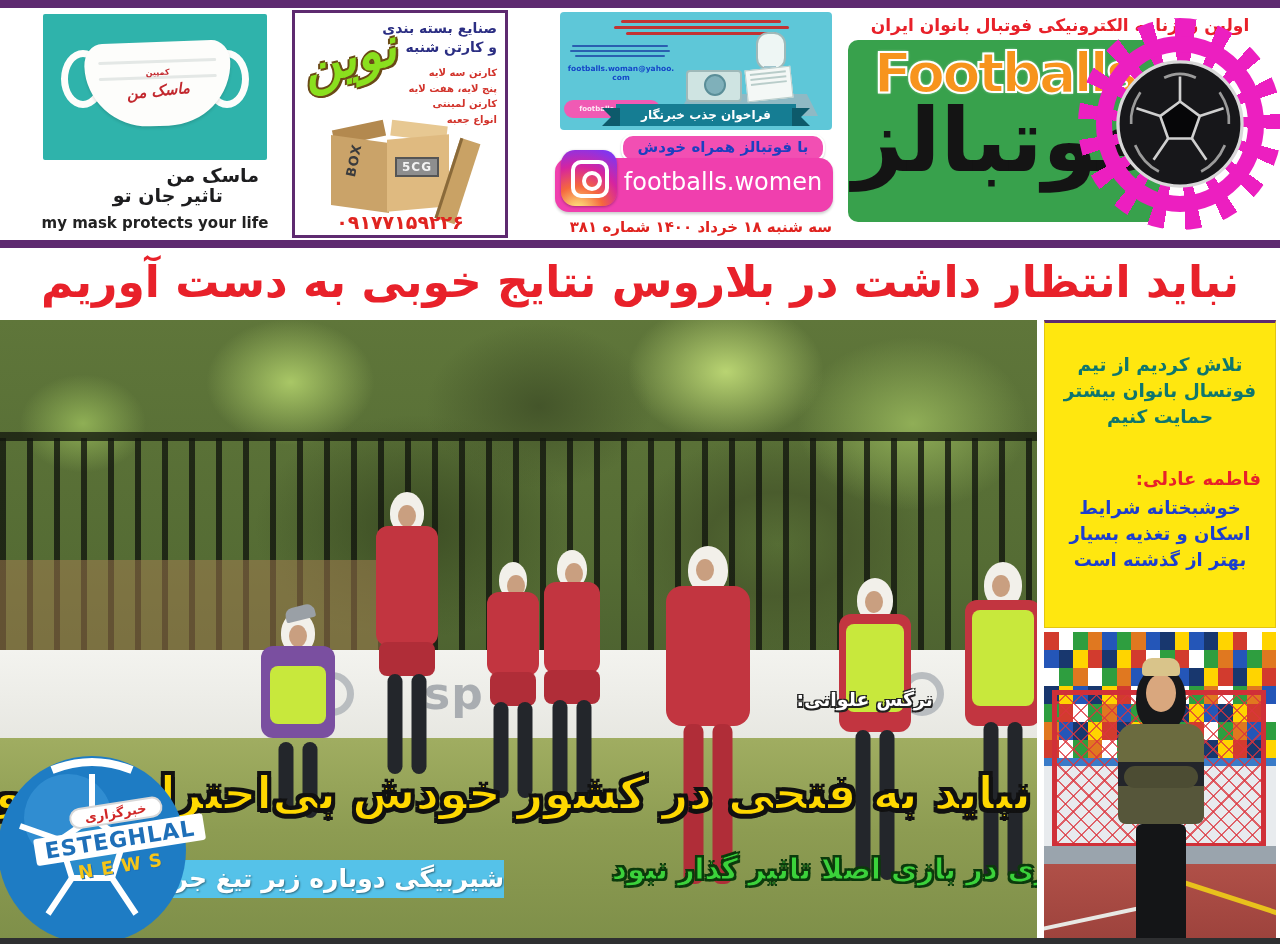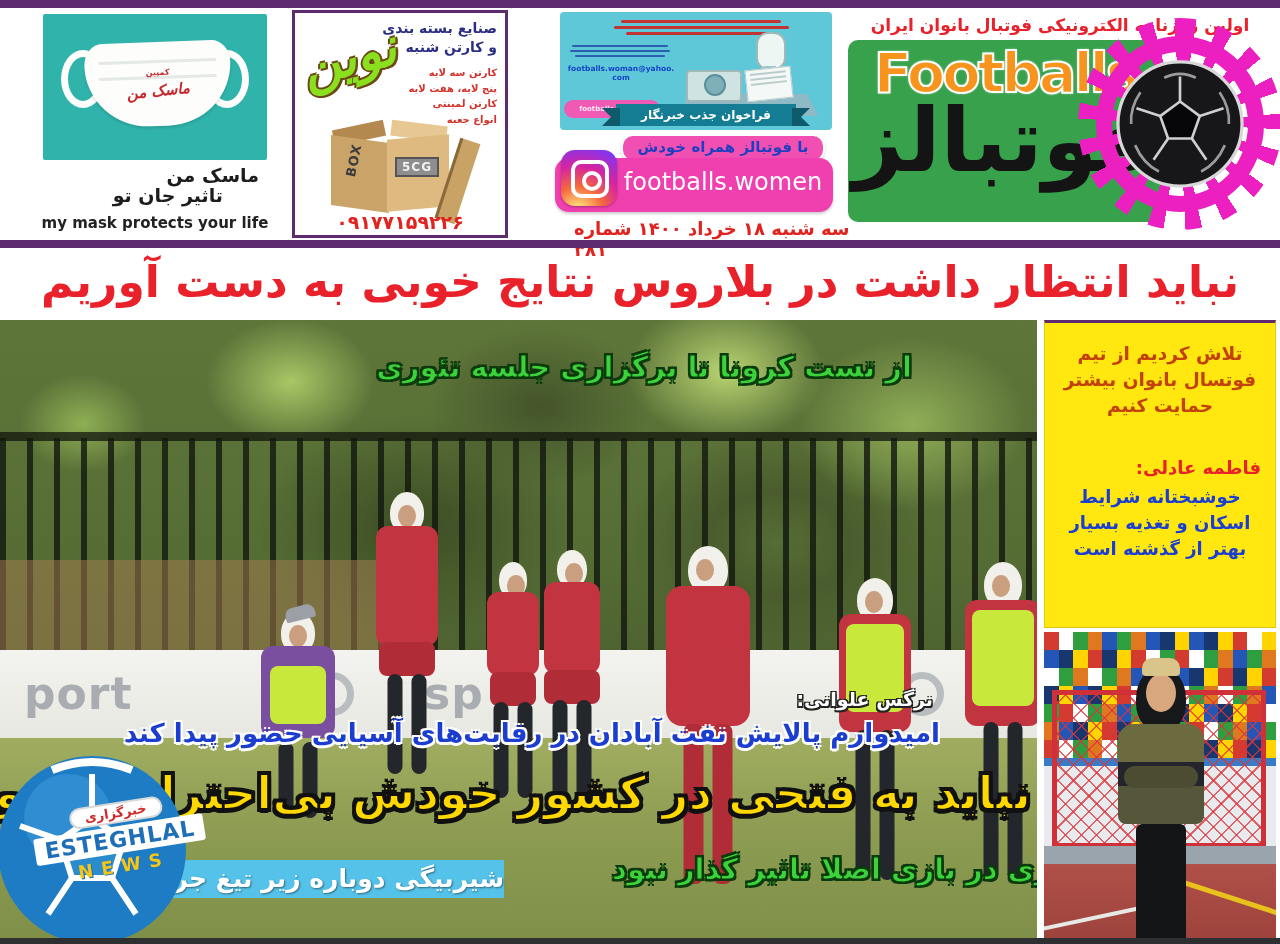--- a/index.html
+++ b/index.html
@@ -49,21 +49,21 @@
   .rep-banner:before{left:-14px;border-left-color:transparent;}
   .rep-banner:after{right:-14px;border-right-color:transparent;}
   .rep-mini{position:absolute;left:4px;top:88px;width:96px;height:18px;background:#f05ab4;border-radius:9px;color:#fde9f5;font-size:7px;line-height:18px;text-align:center;font-weight:bold;}
   .follow-wrap{position:absolute;left:555px;top:134px;width:278px;height:80px;}
   .follow-pill{position:absolute;left:66px;top:0;width:200px;height:24px;background:#f24fb3;border:2px solid #fff;border-radius:12px;color:#1d3fc0;font-weight:bold;font-size:15px;text-align:center;line-height:22px;box-shadow:0 1px 2px rgba(0,0,0,.2);}
   .insta-pill{position:absolute;left:0;top:24px;width:278px;height:54px;background:#f03fae;border-radius:14px;box-shadow:0 2px 3px rgba(0,0,0,.2);}
   .insta-icon{position:absolute;left:6px;top:-8px;width:56px;height:56px;border-radius:14px;background:radial-gradient(circle at 30% 110%,#fdd776 8%,#f5683d 35%,#d6249f 62%,#7638fa 95%);box-shadow:0 1px 3px rgba(0,0,0,.3);}
   .insta-icon:before{content:"";position:absolute;left:10px;top:10px;width:30px;height:30px;border:4px solid #fff;border-radius:10px;}
   .insta-icon:after{content:"";position:absolute;left:21px;top:21px;width:12px;height:12px;border:4px solid #fff;border-radius:50%;}
   .insta-text{position:absolute;left:64px;top:10px;width:208px;text-align:center;color:#fff;font-size:24px;}
-  .date-line{position:absolute;left:574px;top:218px;width:292px;text-align:left;color:#e0231f;font-weight:bold;font-size:18px;}
+  .date-line{position:absolute;left:540px;top:218px;width:292px;text-align:right;color:#e0231f;font-weight:bold;font-size:15px;}
   
   .slogan{position:absolute;left:850px;top:15px;width:420px;text-align:center;color:#e8212a;font-weight:bold;font-size:17px;}
   .logo-box{position:absolute;left:848px;top:40px;width:312px;height:182px;background:#38a14c;border-radius:10px;}
   .logo-en{position:absolute;left:840px;top:40px;width:330px;text-align:center;font-size:56px;font-weight:900;letter-spacing:-3px;color:#f7941d;-webkit-text-stroke:2px #fff;text-shadow:0 0 3px #fff;}
   .logo-fa{position:absolute;left:842px;top:86px;width:324px;text-align:center;font-size:88px;font-weight:900;color:#141414;line-height:1.25;}
   .swirl{position:absolute;left:1078px;top:18px;width:204px;height:212px;}
   .swirl-spikes{position:absolute;inset:0;border-radius:50%;background:repeating-conic-gradient(#ec1fc0 0deg 9deg,rgba(236,31,192,0) 9deg 21deg);filter:blur(.4px);}
   .swirl-ring{position:absolute;left:18px;top:18px;width:168px;height:176px;border-radius:50%;border:16px solid #ec1fc0;box-sizing:border-box;}
   .swirl-ball{position:absolute;left:36px;top:36px;width:132px;height:140px;}
   
@@ -106,21 +106,21 @@
   .ol-green-bot{position:absolute;left:612px;top:532px;font-size:29px;font-weight:bold;color:#3bd23b;white-space:nowrap;-webkit-text-stroke:1px #0c3a0c;text-shadow:2px 2px 0 #0c3a0c,-2px 2px 0 #0c3a0c,2px -2px 0 #0c3a0c,-2px -2px 0 #0c3a0c;}
   .esteghlal{position:absolute;left:-8px;top:430px;width:250px;height:200px;}
   .est-banner{position:absolute;left:42px;top:52px;transform:rotate(-9deg);text-align:center;}
   .est-agency{display:inline-block;background:#fff;border:2px solid #d8d8d8;border-radius:13px;color:#d02727;font-weight:bold;font-size:13px;padding:1px 14px;}
   .est-name{margin-top:3px;background:#fff;color:#1e6fb8;font-weight:900;font-size:22px;letter-spacing:1px;padding:1px 10px;border-radius:3px;}
   .est-news{margin-top:2px;color:#f5c518;font-weight:900;font-size:18px;letter-spacing:8px;text-shadow:1px 1px 0 #1e6fb8;}
   
   .ybox{position:absolute;left:1044px;top:320px;width:232px;height:308px;box-sizing:border-box;background:#ffe70f;border:1px solid #e3c512;border-top:3px solid #5e2a70;text-align:center;padding:8px 10px;}
   .y-kicker{color:#e8212a;font-weight:bold;font-size:15px;text-align:right;}
   .y-title{color:#111;font-weight:900;font-size:24px;line-height:1.35;margin-top:12px;}
-  .y-green{color:#c2410c;font-weight:bold;font-size:18.5px;line-height:1.4;margin-top:10px;}
+  .y-green{color:#0f766e;font-weight:bold;font-size:18.5px;line-height:1.4;margin-top:21px;}
   .y-speaker{color:#e8212a;font-weight:bold;font-size:18px;text-align:right;margin-top:38px;padding-right:4px;}
   .y-blue{color:#1c3ed0;font-weight:bold;font-size:18px;line-height:1.45;margin-top:6px;}
   .rphoto{position:absolute;left:1044px;top:632px;width:232px;height:312px;background:#e8ebee;overflow:hidden;}
   .seats{position:absolute;left:0;top:0;width:232px;height:128px;display:flex;flex-wrap:wrap;align-content:flex-start;}
   .seat{width:14.5px;height:18px;}
   .rail{position:absolute;left:0;top:126px;width:100%;height:8px;background:#3a7bc8;}
   .goal{position:absolute;left:8px;top:58px;width:214px;height:158px;border:5px solid #d03038;box-sizing:border-box;
     background:repeating-linear-gradient(45deg,rgba(220,52,60,.75) 0 1.6px,rgba(0,0,0,0) 1.6px 11px),repeating-linear-gradient(-45deg,rgba(220,52,60,.75) 0 1.6px,rgba(0,0,0,0) 1.6px 11px);}
   .floorband{position:absolute;left:0;top:214px;width:100%;height:20px;background:#9aa4ad;}
   .rfloor{position:absolute;left:0;top:232px;width:100%;height:80px;background:linear-gradient(#b05048,#9c423c);}
@@ -236,21 +236,20 @@
   <div class="bar" style="top:240px;height:8px;"></div>
 
   <div class="headline rtl">نباید انتظار داشت در بلاروس نتایج خوبی به دست آوریم</div>
 
   <div class="photo">
     <div class="trees"></div>
     <div class="fence-rail"></div>
     <div class="fence"></div>
     <div class="dirt"></div>
     <div class="boards">
-      <div class="board-text" style="left:24px;">port</div>
       <div class="board-circle" style="left:310px;"></div>
       <div class="board-text" style="left:424px;">sp</div>
       <div class="board-circle" style="left:900px;"></div>
     </div>
     <div class="grass"></div>
 
     <div class="player" style="left:238px;top:292px;width:120px;height:210px;">
       <div class="ph">
           <div class="cap"></div>
         </div>
@@ -306,23 +305,21 @@
     </div>
     <div class="player" style="left:948px;top:242px;width:110px;height:390px;">
       <div class="ph" style="width:38px;height:46px;"></div>
       <div class="pt bib" style="width:76px;height:126px;top:38px;"></div>
       <div class="pl" style="top:160px;height:160px;">
           <i></i>
           <i></i>
         </div>
     </div>
 
-    <div class="ol-green-top rtl">از تست کرونا تا برگزاری جلسه تئوری</div>
     <div class="ol-speaker rtl">نرگس علوانی:</div>
-    <div class="ol-blue rtl">امیدوارم پالایش نفت آبادان در رقابت‌های آسیایی حضور پیدا کند</div>
     <div class="ol-yellow rtl">نباید به فتحی در کشور خودش بی‌احترامی شود</div>
     <div class="ol-strip rtl">شیربیگی دوباره زیر تیغ جراحان رفت</div>
     <div class="ol-green-bot rtl">داوری در بازی اصلا تاثیر گذار نبود</div>
 
     <div class="esteghlal">
       <svg width="200" height="200" viewBox="0 0 100 100">
         <circle cx="50" cy="50" r="47" fill="#1e7cc4"></circle>
         <circle cx="38" cy="34" r="22" fill="#3b97d8" opacity="0.65"></circle>
         <polygon points="50,34 66,45 60,64 40,64 34,45" fill="#2a8ccc" stroke="#fff" stroke-width="3"></polygon>
         <path d="M50 34 L50 12 M66 45 L86 38 M60 64 L72 82 M40 64 L28 82 M34 45 L14 38" stroke="#fff" stroke-width="3" fill="none"></path>

